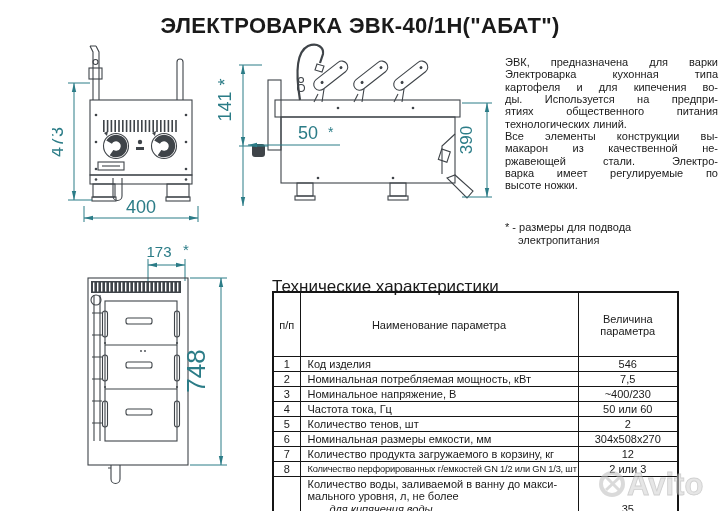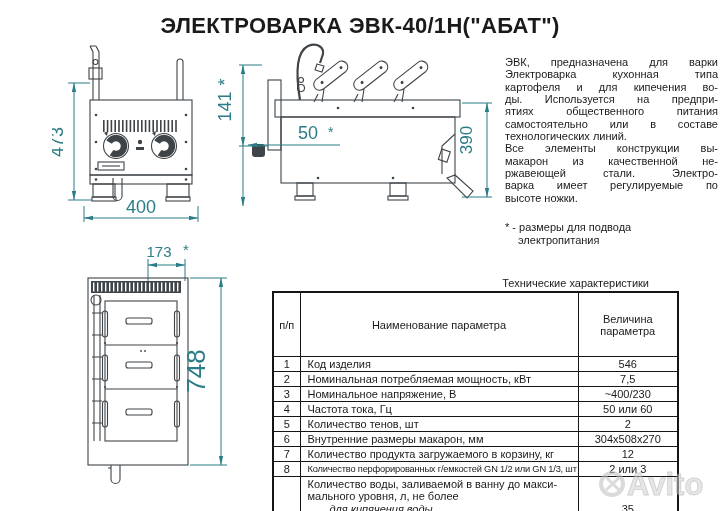--- a/index.html
+++ b/index.html
@@ -18,22 +18,22 @@
   .dar{fill:var(--dim);stroke:none;}
   .dtx{fill:var(--dim);font-family:"Liberation Sans",sans-serif;font-size:18px;}
   .dtx.small{font-size:15px;}
   .dtx.big{font-size:26px;}
   
   .desc{position:absolute;left:505px;top:56px;width:213px;font-size:11px;line-height:12.35px;}
   .desc .just{text-align:justify;text-align-last:justify;}
   .footnote{position:absolute;left:505px;top:221px;width:213px;font-size:11px;line-height:12.5px;}
   .footnote div+div{padding-left:13px;}
   
-  .tbl-caption{position:absolute;left:272px;top:277px;width:405px;text-align:right;
-               padding-right:28px;box-sizing:border-box;font-size:11px;}
+  .tbl-caption{position:absolute;left:272px;top:277px;width:405px;text-align:left;
+               padding-right:28px;box-sizing:border-box;font-size:17px;}
   table.specs{position:absolute;left:272px;top:291px;width:405px;border-collapse:collapse;
               table-layout:fixed;border:2px solid #151515;font-size:11px;}
   table.specs td{border:1px solid #151515;padding:0 3px;height:14px;line-height:12px;
                  overflow:hidden;}
   table.specs td.h{text-align:center;vertical-align:middle;height:25px;line-height:12px;padding:19px 2px;}
   td.c-num{text-align:center;}
   td.c-name{white-space:nowrap;padding-left:7px !important;}
   td.c-name.compact{font-size:9.3px;letter-spacing:-.2px;}
   td.c-val{text-align:center;}
   tr.r-multi td{height:50px;vertical-align:top;padding-top:1px;}
@@ -249,21 +249,20 @@
     </g>
   </svg>
 
   <div class="desc">
     <div>
         <div class="just">ЭВК, предназначена для варки</div>
         <div class="just">Электроварка кухонная типа</div>
         <div class="just">картофеля и для кипечения во-</div>
         <div class="just">ды. Используется на  предпри-</div>
         <div class="just">ятиях общественного питания</div>
-        <div class="just">самостоятельно или в составе</div>
         <div>технологических линий.</div>
       </div>
     <div>
         <div class="just">Все  элементы конструкции вы-</div>
         <div class="just">макарон из качественной не-</div>
         <div class="just">ржавеющей стали. Электро-</div>
         <div class="just">варка имеет регулируемые по</div>
         <div>высоте ножки.</div>
       </div>
   </div>
@@ -305,21 +304,21 @@
           <td class="c-name">Частота тока, Гц</td>
           <td class="c-val">50 или 60</td>
         </tr>
         <tr>
           <td class="c-num">5</td>
           <td class="c-name">Количество тенов, шт</td>
           <td class="c-val">2</td>
         </tr>
         <tr>
           <td class="c-num">6</td>
-          <td class="c-name">Внутренние размеры макарон, мм</td>
+          <td class="c-name">Номинальная размеры емкости, мм</td>
           <td class="c-val">304x508x270</td>
         </tr>
         <tr>
           <td class="c-num">7</td>
           <td class="c-name">Количество продукта загружаемого в корзину, кг</td>
           <td class="c-val">12</td>
         </tr>
         <tr>
           <td class="c-num">8</td>
           <td class="c-name compact">Количество перфорированных г/емкостей GN 1/2 или GN 1/3, шт</td>

